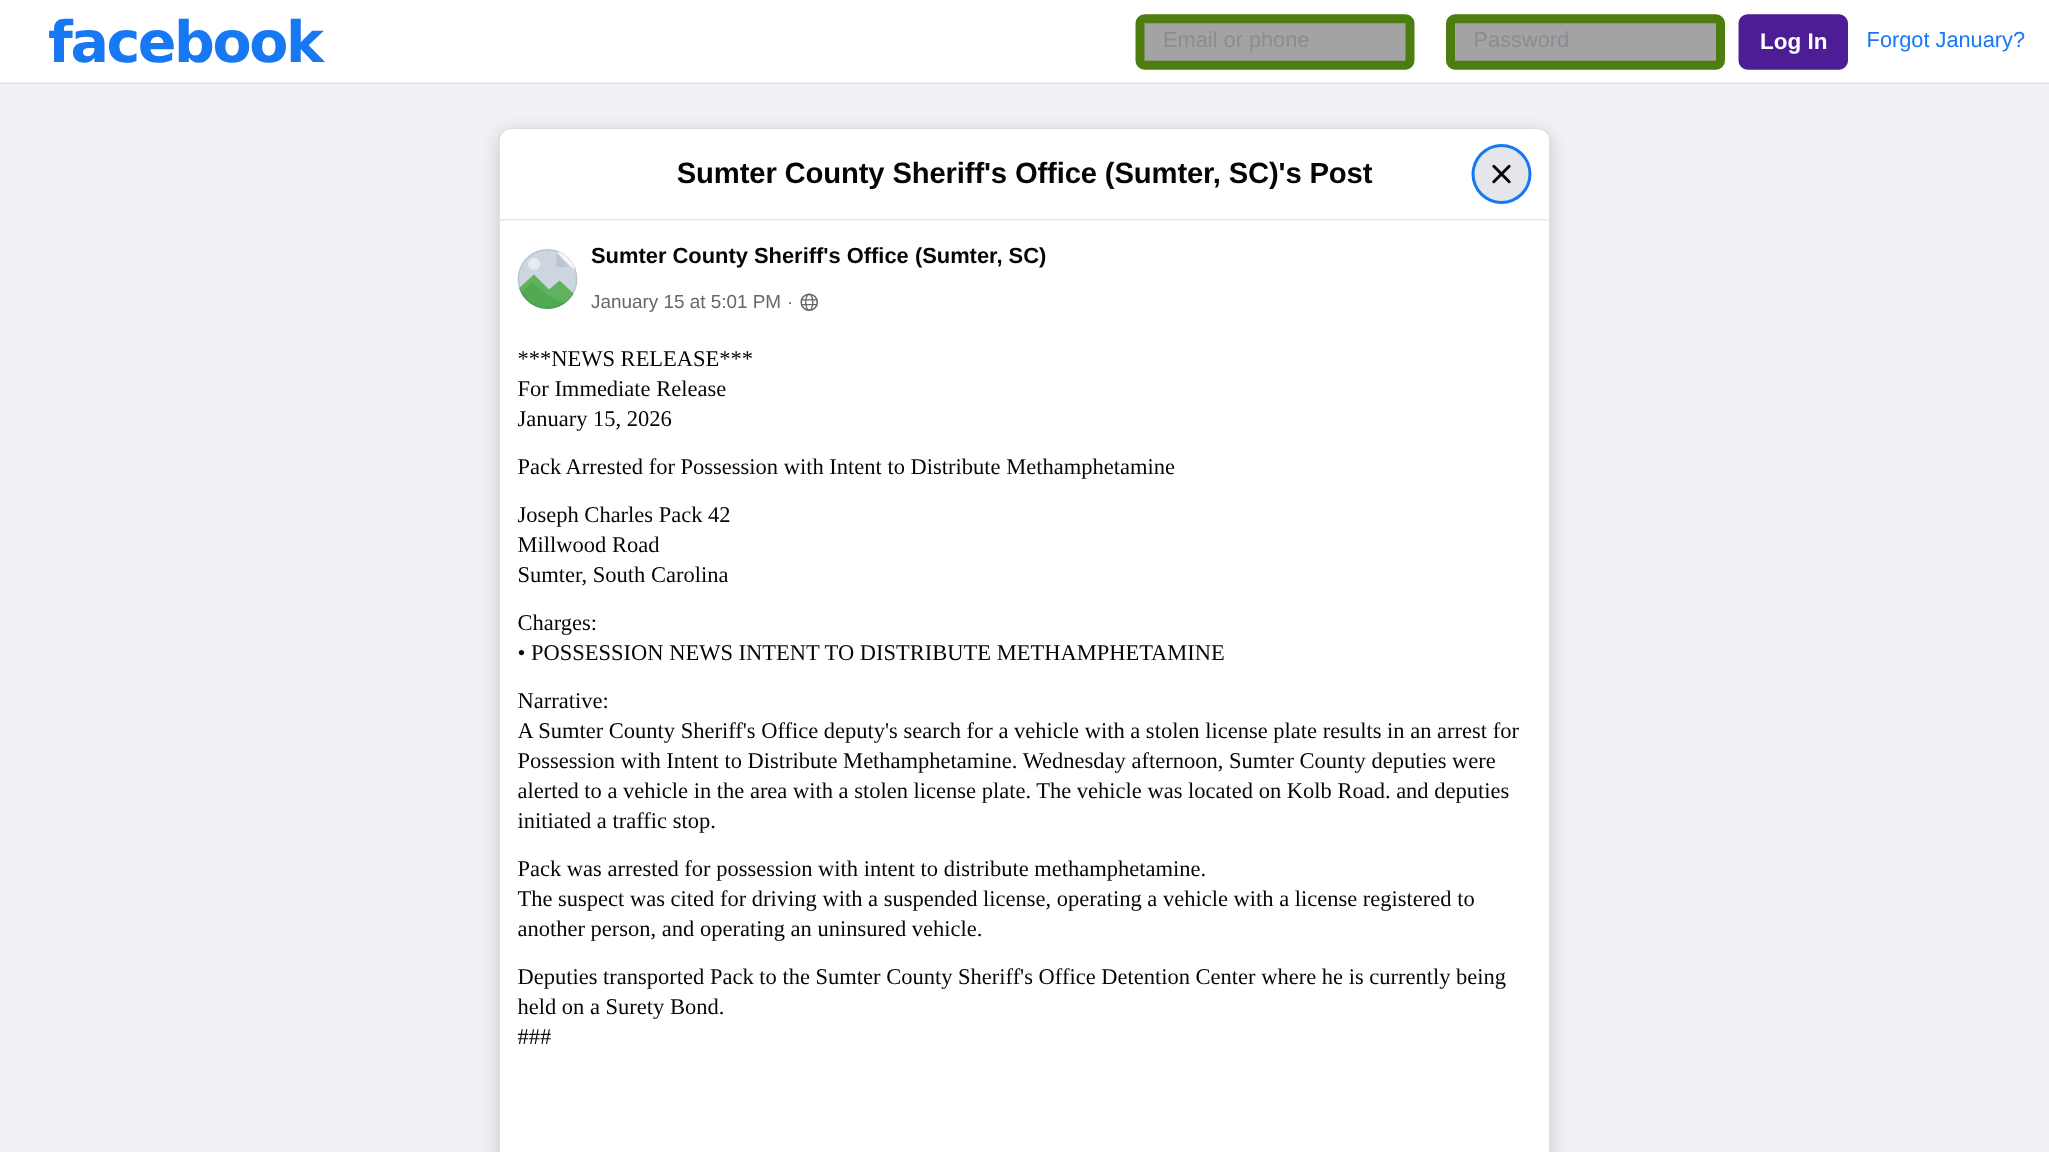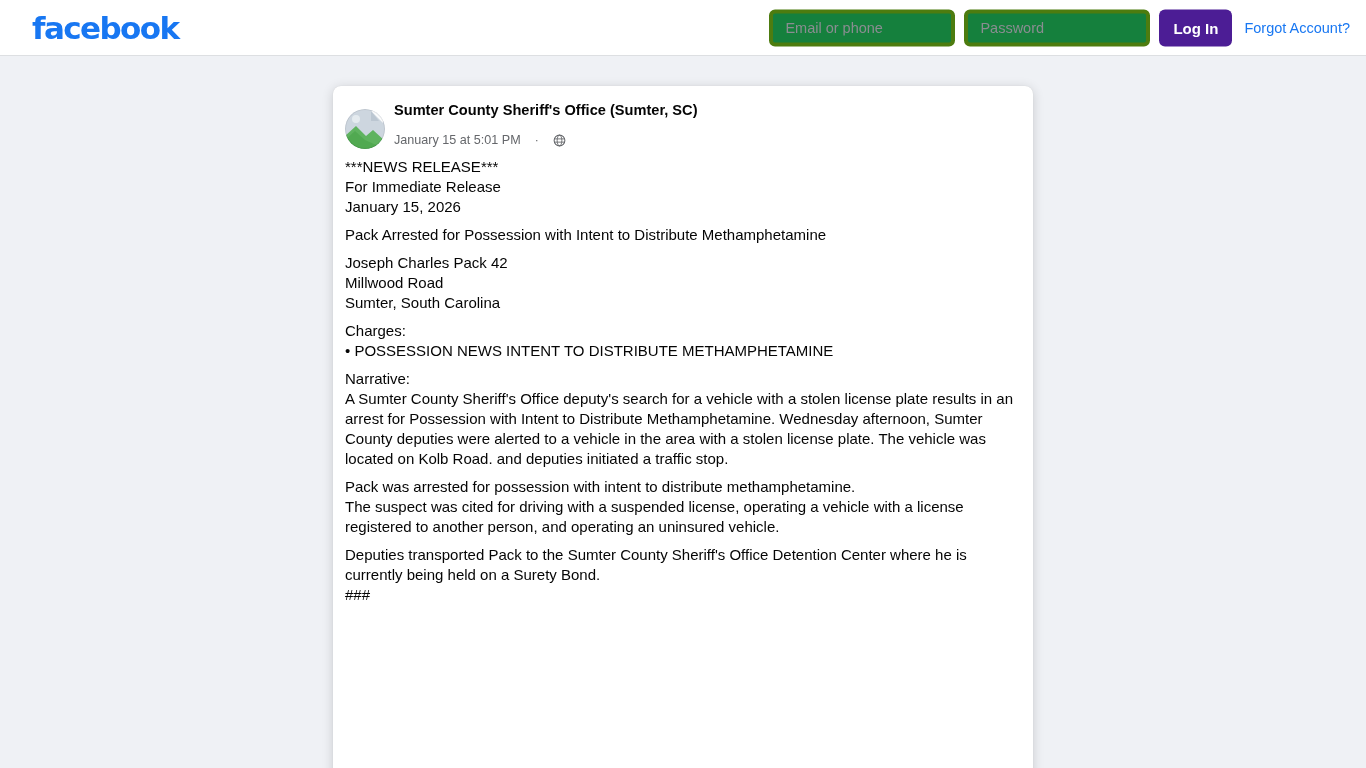--- a/index.html
+++ b/index.html
@@ -29,21 +29,21 @@
     display: flex;
     align-items: center;
     z-index: 5;
   }
 
   .fb-logo {
     position: absolute;
     left: 32px;
     top: 50%;
     transform: translateY(-50%);
-    font-size: 31px;
+    font-size: 38px;
     line-height: 1;
     font-weight: bold;
     letter-spacing: -1.6px;
     color: #1877f2;
     font-family: "DejaVu Sans", sans-serif;
     user-select: none;
   }
 
   .login-area {
     position: absolute;
@@ -51,28 +51,29 @@
     top: 50%;
     transform: translateY(-50%);
     display: flex;
     align-items: center;
     gap: 9px;
   }
 
   .login-input {
     width: 186px;
     height: 37px;
-    border: 4px solid #4d7c0f;
+    border: 6px solid #4d7c0f;
     border-radius: 6px;
     padding: 0 12px;
     font-family: "Liberation Sans", sans-serif;
     font-size: 14.5px;
     color: #1c1e21;
-    background: #15803d;
+    background: #a3a3a3;
     outline: none;
+    margin-left: 12px;
   }
   .login-input::placeholder { color: #8a8d91; }
 
   .login-btn {
     height: 37px;
     min-width: 68px;
     padding: 0 14px;
     background: #4c1d95;
     color: #ffffff;
     border: none;
@@ -157,21 +158,21 @@
 
   
   .dialog-body {
     flex: 1 1 auto;
     overflow: hidden;
     padding: 14px 0 0 0;
   }
 
   .post-head {
     display: flex;
-    align-items: flex-end;
+    align-items: center;
     gap: 9px;
     padding: 0 12px 0 12px;
     margin-left: 0;
   }
 
   .avatar {
     flex: 0 0 auto;
     width: 40px;
     height: 40px;
     border-radius: 50%;
@@ -193,61 +194,73 @@
     font-size: 14.6px;
     font-weight: bold;
     color: #050505;
     line-height: 19px;
     cursor: pointer;
   }
 
   .post-meta {
     display: flex;
     align-items: center;
-    gap: 14px;
+    gap: 4px;
     font-size: 12.6px;
     color: #65676b;
     line-height: 17px;
     margin-top: 12px;
   }
   .post-meta .timestamp { cursor: pointer; }
   .meta-dot { font-size: 12px; color: #65676b; }
   .globe-icon { display: inline-flex; align-items: center; }
 
   .post-text {
     padding: 8px 12px 0 12px;
     font-size: 15px;
     line-height: 20px;
     color: #050505;
   }
 
   .post-text p {
-    margin: 0 0 8px 0;
+    margin: 12px 0 8px 0;
     white-space: pre-wrap;
+    font-family: Liberation Serif, serif;
   }
   .post-text p:last-child { margin-bottom: 0; }
 </style>
 </head>
 <body>
 
 <div class="topbar">
   <div class="fb-logo">facebook</div>
 
   <div class="login-area">
     <input class="login-input" type="text" placeholder="Email or phone" style="">
     <input class="login-input" type="password" placeholder="Password" style="">
     <button class="login-btn">Log In</button>
-    <a class="forgot-link" href="#">Forgot Account?</a>
+    <a class="forgot-link" href="#">Forgot January?</a>
   </div>
 </div>
 
 <div class="canvas">
 
   <div class="dialog">
 
+    <div class="dialog-header">
+      <div class="dialog-title">Sumter County Sheriff's Office (Sumter, SC)'s Post</div>
+
+      <button class="close-btn">
+        <span>
+          <svg width="18" height="18" viewBox="0 0 20 20" aria-hidden="true">
+            <path d="M4.3 4.3 L15.7 15.7 M15.7 4.3 L4.3 15.7" stroke="#050505" stroke-width="2.2" stroke-linecap="round"></path>
+          </svg>
+        </span>
+      </button>
+    </div>
 
     <div class="dialog-body">
 
       <div class="post-head">
         <span class="avatar">
           <svg viewBox="0 0 40 40" aria-hidden="true">
             <defs>
               <clipPath id="avClip">
                   <circle cx="20" cy="20" r="20"></circle>
                 </clipPath>

